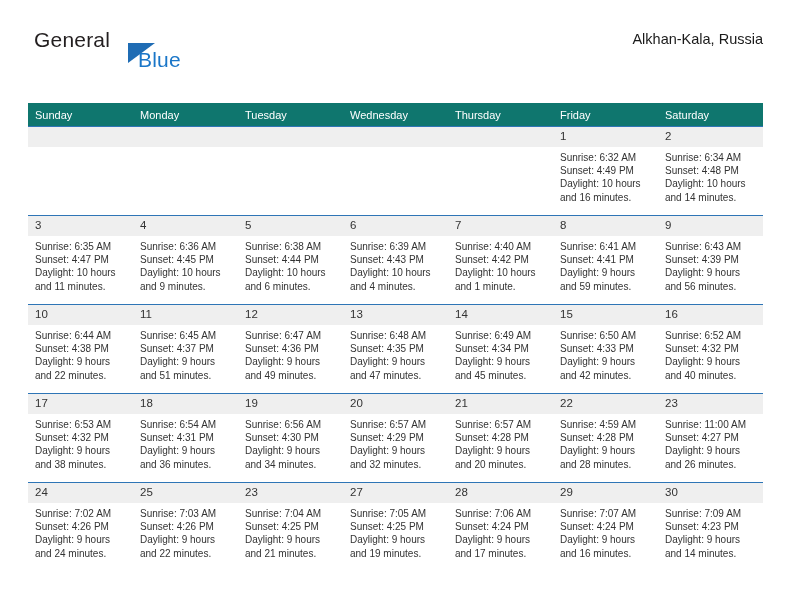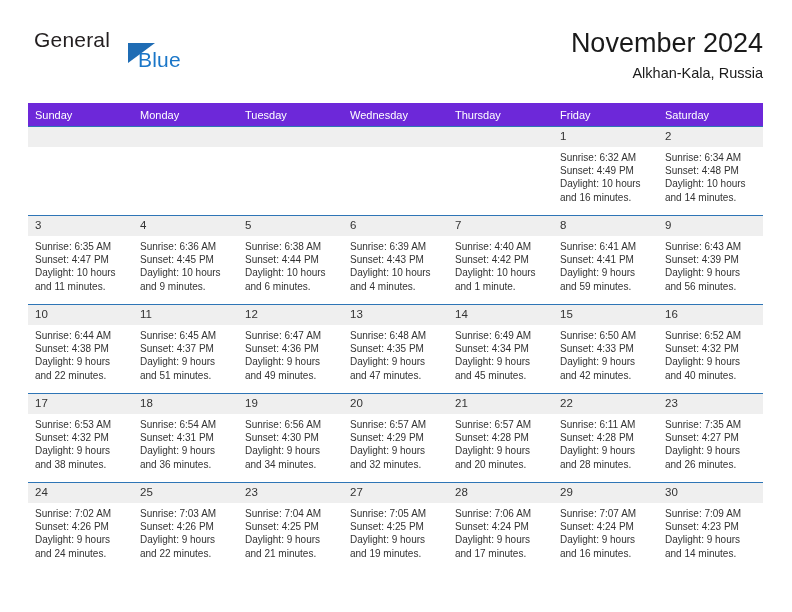--- a/index.html
+++ b/index.html
@@ -90,21 +90,21 @@
   
   .calendar {
     position: absolute;
     left: 28px;
     top: 103px;
     width: 735px;
     border-collapse: collapse;
     table-layout: fixed;
   }
   .calendar th {
-    background: #6d28d9;
+    background: #0f766e;
     color: #ffffff;
     font-size: 11px;
     font-weight: normal;
     text-align: left;
     padding: 5px 0 5px 7px;
     height: 13px;
     vertical-align: middle;
   }
   .calendar td {
     width: 105px;
@@ -144,21 +144,20 @@
 
   <div class="header">
 
     <div class="logo">
       <span class="logo-general">General</span>
       <span class="logo-triangle"></span>
       <span class="logo-blue">Blue</span>
     </div>
 
     <div class="title-block">
-      <div class="cal-title">November 2024</div>
       <div class="cal-subtitle">Alkhan-Kala, Russia</div>
     </div>
 
   </div>
 
   <table class="calendar">
     <thead>
       <tr>
         <th>Sunday</th>
         <th>Monday</th>
@@ -377,30 +376,30 @@
             <div class="cellbody">
               <div>Sunrise: 6:57 AM</div>
               <div>Sunset: 4:28 PM</div>
               <div>Daylight: 9 hours</div>
               <div>and 20 minutes.</div>
             </div>
           </td>
           <td>
             <div class="daynum">22</div>
             <div class="cellbody">
-              <div>Sunrise: 6:11 AM</div>
+              <div>Sunrise: 4:59 AM</div>
               <div>Sunset: 4:28 PM</div>
               <div>Daylight: 9 hours</div>
               <div>and 28 minutes.</div>
             </div>
           </td>
           <td>
             <div class="daynum">23</div>
             <div class="cellbody">
-              <div>Sunrise: 7:35 AM</div>
+              <div>Sunrise: 11:00 AM</div>
               <div>Sunset: 4:27 PM</div>
               <div>Daylight: 9 hours</div>
               <div>and 26 minutes.</div>
             </div>
           </td>
         </tr>
         <tr class="week">
           <td>
             <div class="daynum">24</div>
             <div class="cellbody">

